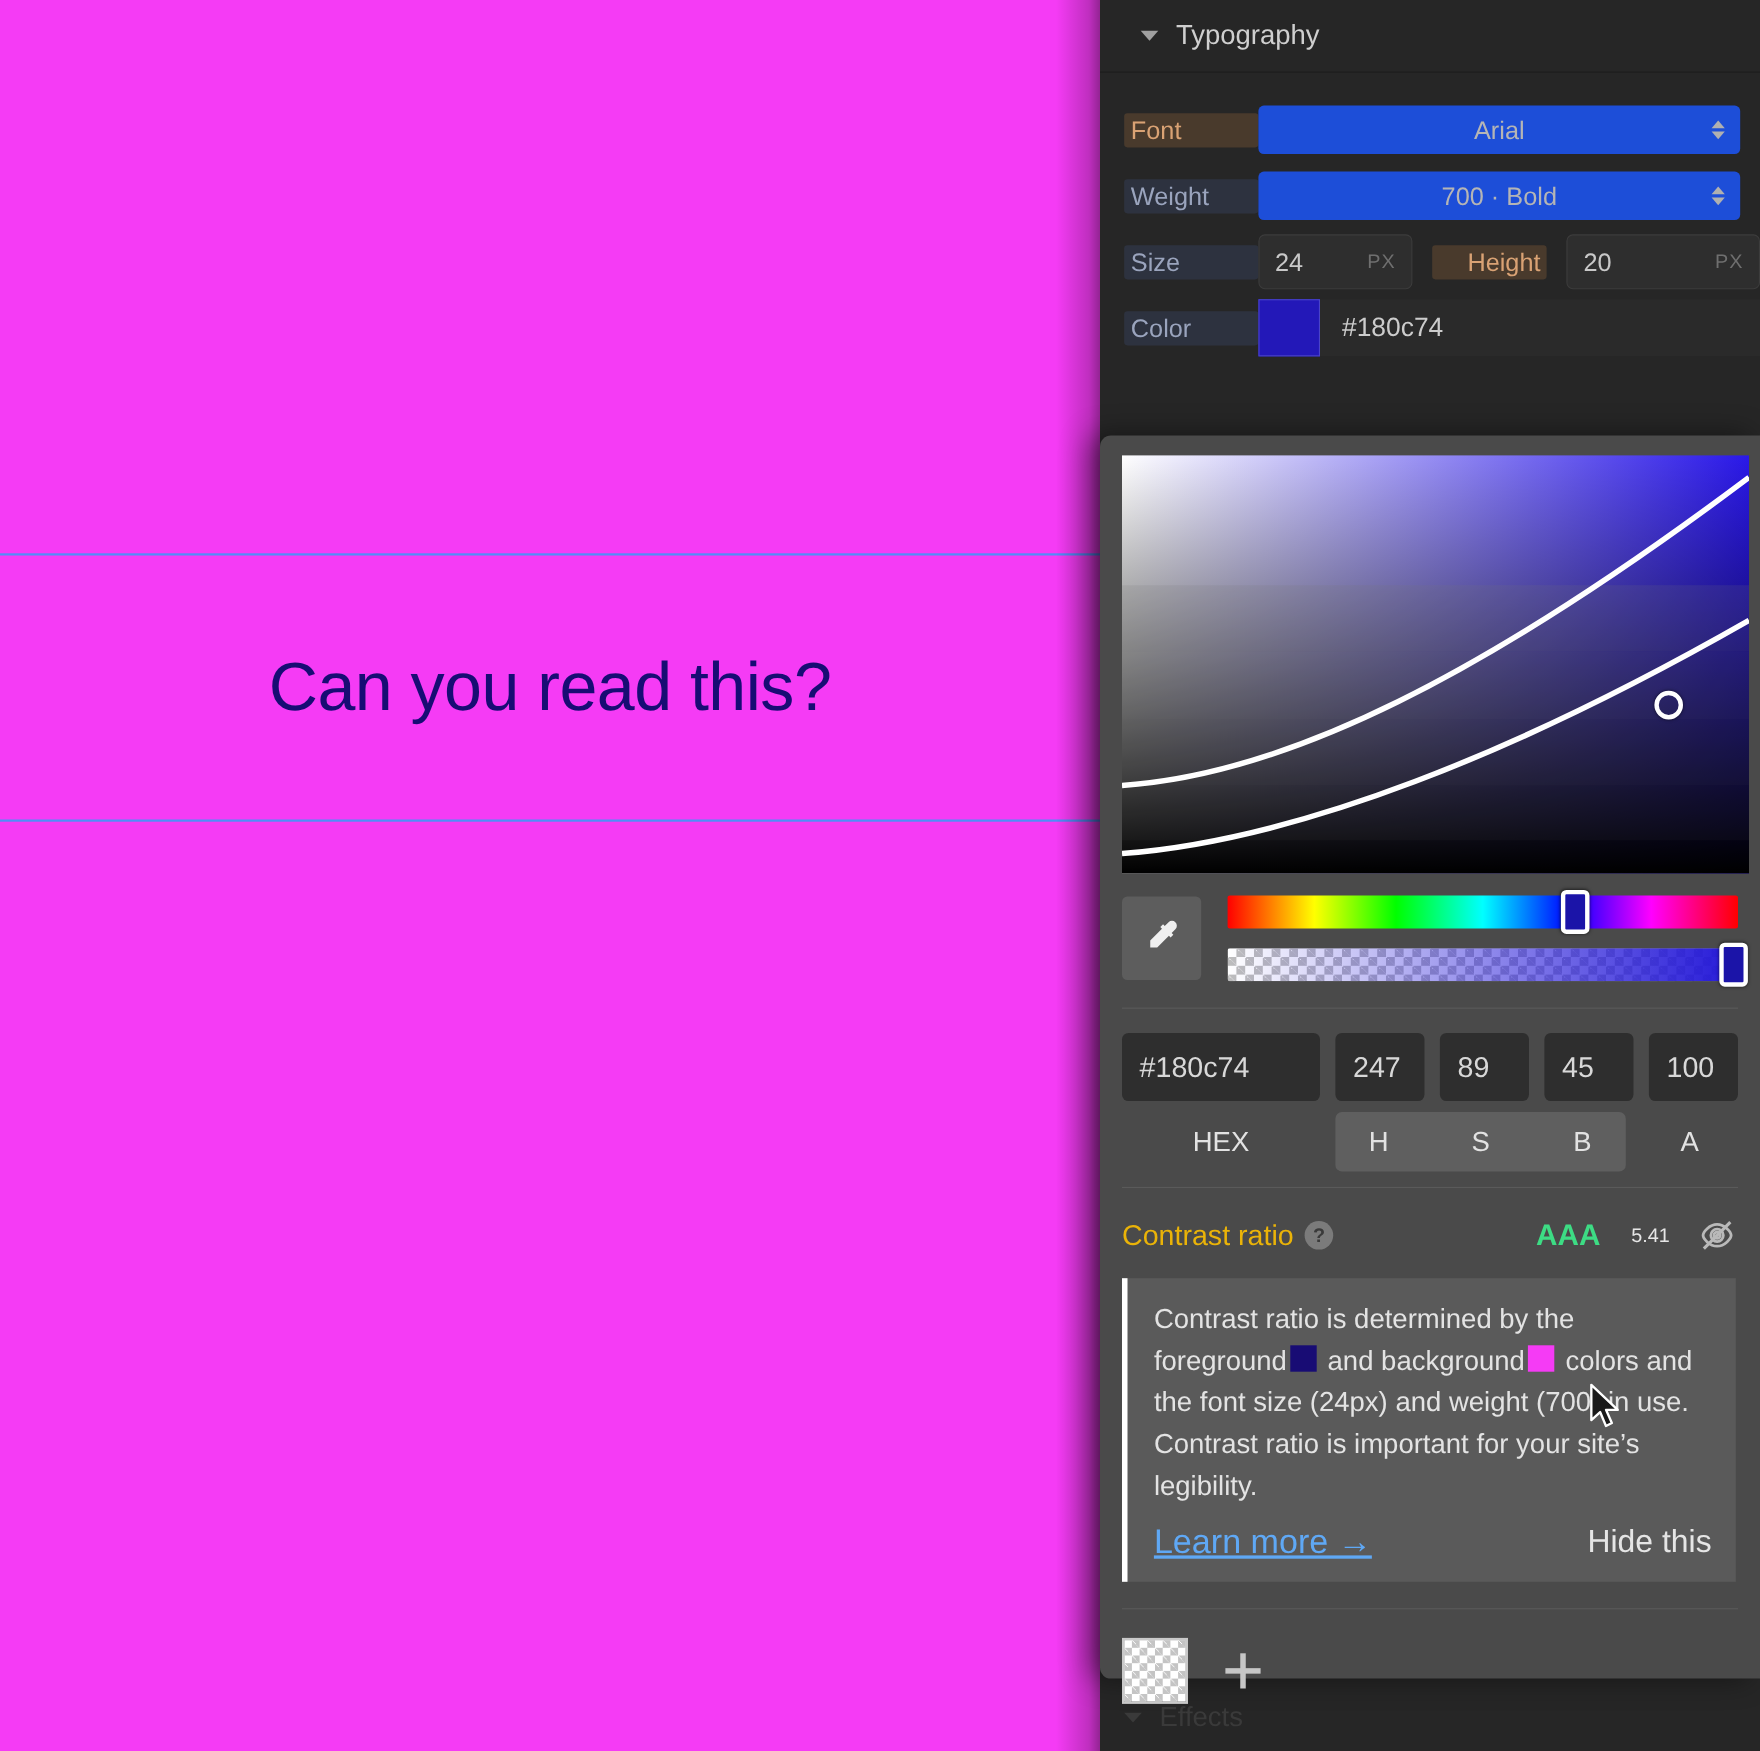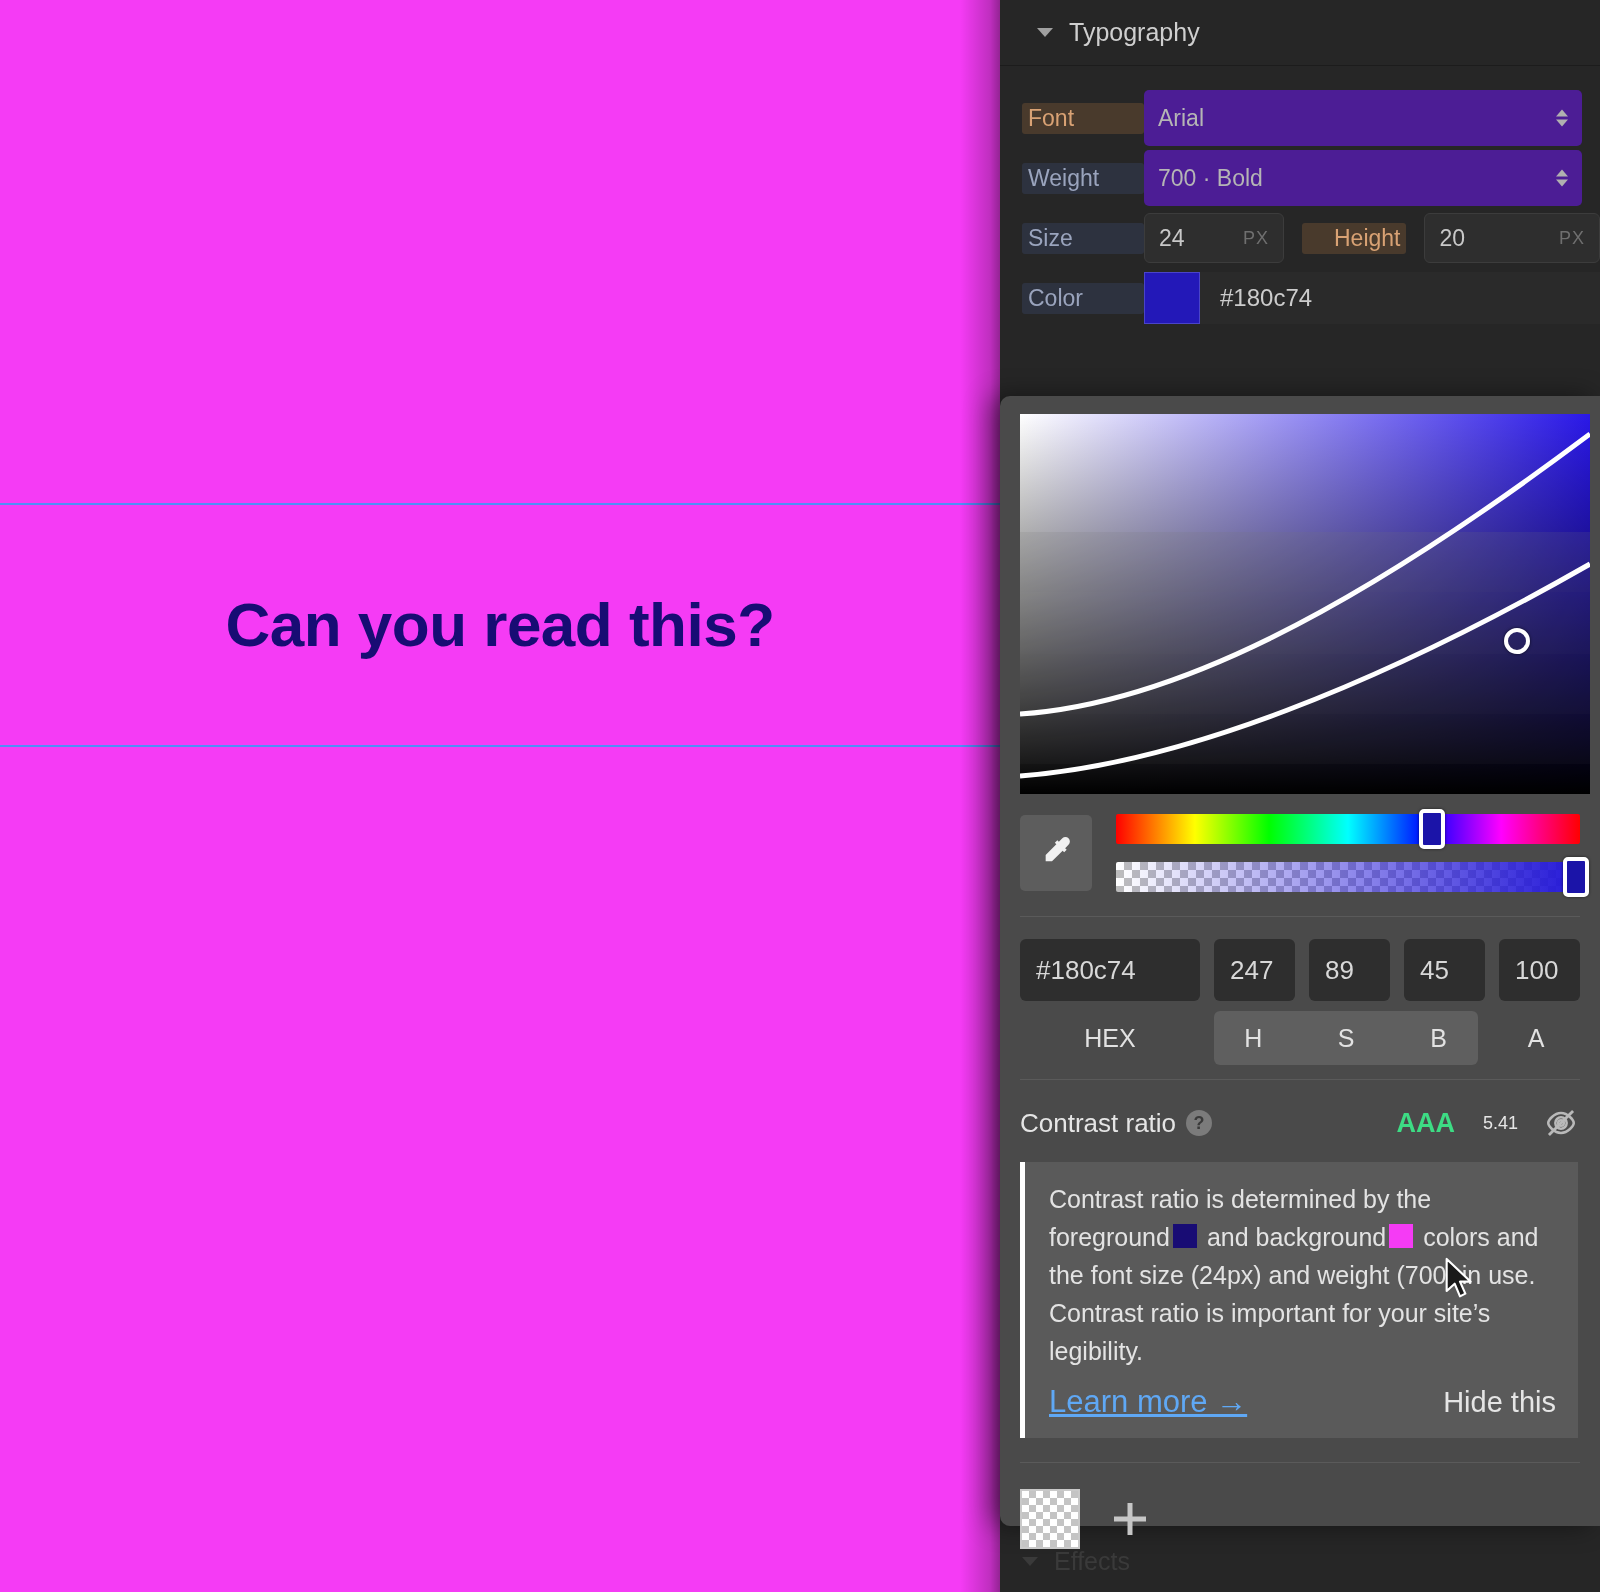--- a/index.html
+++ b/index.html
@@ -26,21 +26,21 @@
     background:#4f8ef7;
   }
   .guide-top { top:503px; }
   .guide-bottom { top:745px; }
   .text-block {
     position:absolute; left:0; top:505px; width:1000px; height:240px;
     display:flex; align-items:center; justify-content:center;
   }
   .hero-text {
     font-family:"Liberation Sans", sans-serif;
-    font-weight:700; font-size:62px; line-height:1;
+    font-weight:400; font-size:62px; line-height:1;
     color:#180c74; letter-spacing:-.5px; white-space:nowrap;
   }
 
   
   .panel {
     position:absolute; left:1000px; top:0; width:600px; height:1592px;
     background:#262626; color:#d4d4d4;
   }
   .panel-header {
     height:66px; display:flex; align-items:center; gap:16px;
@@ -56,23 +56,23 @@
   .panel-body { padding:22px 0 0 0; }
   .row { display:flex; align-items:center; height:60px; padding:0 0 0 22px; }
   .lbl {
     font-size:23px; color:#9aa4bd; width:122px; flex:0 0 122px;
     padding:2px 6px; border-radius:3px;
   }
   .lbl-hl-blue  { background:rgba(90,120,200,.16); }
   .lbl-hl-orng  { background:rgba(200,130,70,.22); color:#d9a274; }
 
   .select {
-    flex:1; height:56px; margin-right:18px; background:#4c1d95;
+    flex:1; height:44px; margin-right:18px; background:#1d4ed8;
     border-radius:5px; display:flex; align-items:center;
-    padding:0 14px; font-size:23px; color:#b5b5b5; position:relative;
+    padding:0 14px; font-size:23px; color:#b5b5b5; position:relative;justify-content:center;
   }
   .stepper {
     position:absolute; right:14px; top:50%; transform:translateY(-50%);
     display:flex; flex-direction:column; gap:3px;
   }
   .stepper i {
     display:block; width:0; height:0;
     border-left:6px solid transparent; border-right:6px solid transparent;
   }
   .stepper .up   { border-bottom:7px solid #b0b0b0; }
@@ -163,21 +163,21 @@
   .tabgroup {
     flex:3 1 0; display:flex; gap:14px; background:#5f5f5f; border-radius:6px;
   }
   .tabgroup .tab { flex:1 1 0; }
 
   .divider2 { height:1px; background:#5a5a5a; margin:14px 20px 0 0; }
 
   .contrast-row {
     display:flex; align-items:center; margin-top:26px; padding-right:22px;
   }
-  .contrast-label { font-size:26px; color:#e5e5e5; }
+  .contrast-label { font-size:26px; color:#eab308; }
   .help-icon {
     width:26px; height:26px; border-radius:50%; background:#7b7b7b;
     color:#3a3a3a; font-size:18px; font-weight:700; margin-left:10px;
     display:flex; align-items:center; justify-content:center;
   }
   .contrast-grade { margin-left:auto; font-size:27px; font-weight:700; color:#3ddc84; }
   .contrast-value { font-size:18px; color:#e6e6e6; margin-left:28px; }
   .eye-slash { margin-left:26px; width:34px; height:34px; }
 
   .tip {

